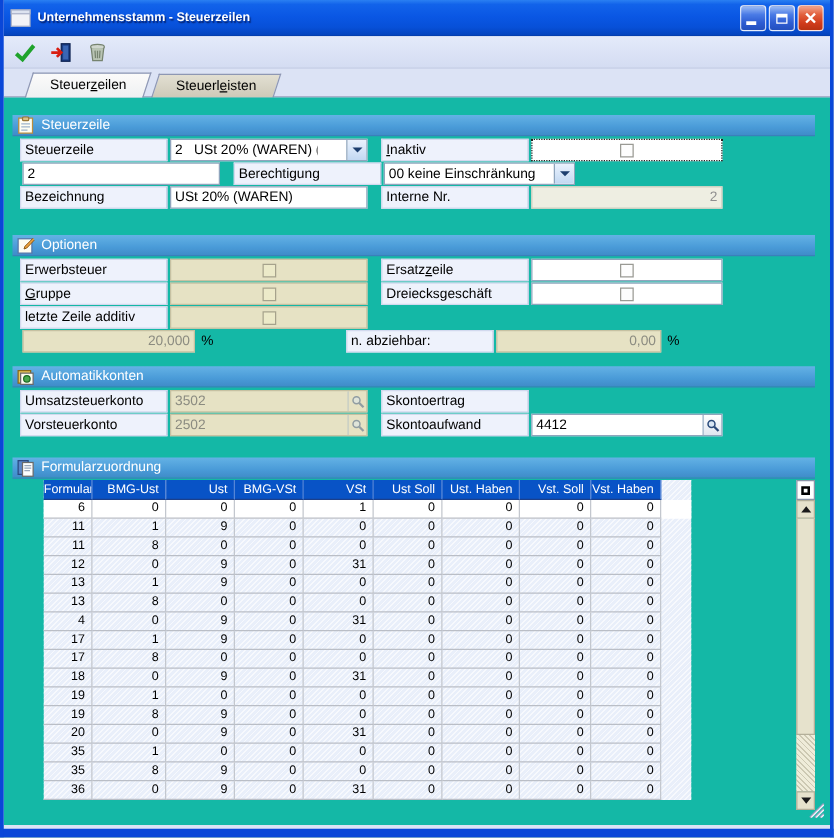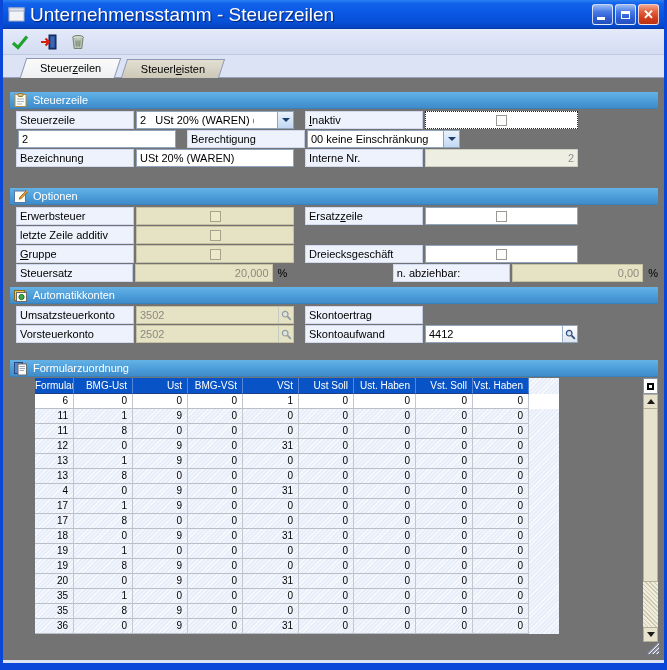--- a/index.html
+++ b/index.html
@@ -7,21 +7,21 @@
   u{text-decoration:underline;}
 
   .window{position:relative;width:667px;height:670px;background:#dce3f5;
     border-left:3px solid #0a47d8;border-right:3px solid #0a47d8;border-bottom:7px solid #0a47d8;
     overflow:hidden;}
 
   
   .titlebar{height:29px;display:flex;align-items:center;padding:0 5px 0 5px;
     background:linear-gradient(180deg,#2a80f2 0%,#1263ea 12%,#0a57e4 45%,#0750d8 75%,#0343bd 97%,#02328f 100%);}
   .win-icon{width:17px;height:15px;margin-right:5px;flex:0 0 auto;}
-  .title-text{color:#fff;font-weight:normal;font-size:19px;text-shadow:1px 1px 1px rgba(0,0,40,.6);flex:1 1 auto;
+  .title-text{color:#fff;font-weight:bold;font-size:10px;text-shadow:1px 1px 1px rgba(0,0,40,.6);flex:1 1 auto;
     white-space:nowrap;overflow:hidden;}
   .win-buttons{display:flex;gap:2px;}
   .wbtn{width:21px;height:21px;border-radius:3px;border:1px solid rgba(255,255,255,.75);
     background:linear-gradient(180deg,#9dbcf4 0%,#4a7be6 35%,#2d5cd2 70%,#2450be 100%);
     display:flex;align-items:center;justify-content:center;position:relative;cursor:default;}
   .wbtn.close{background:linear-gradient(180deg,#f2a58c 0%,#e2603d 35%,#d13c1c 70%,#b93213 100%);}
   .glyph-min{position:absolute;left:4px;bottom:4px;width:8px;height:3px;background:#fff;}
   .glyph-max{width:9px;height:8px;border:1px solid #fff;border-top:3px solid #fff;background:transparent;}
   .glyph-close{color:#fff;font-size:13px;font-weight:bold;line-height:1;}
 
@@ -32,21 +32,21 @@
 
   
   .tabstrip{height:23px;display:flex;align-items:flex-end;border-bottom:1px solid #97a0bc;padding-left:20px;background:#dce3f5;}
   .tab{height:19px;padding:0 16px;transform:skewX(-18deg);border:1px solid #8e97b3;border-bottom:none;
     margin-bottom:-1px;background:linear-gradient(#e2dfd2,#cdc9b8);cursor:default;}
   .tab + .tab{margin-left:6px;}
   .tab.active{background:linear-gradient(#fbfbfa,#eef0f2);z-index:2;position:relative;height:20px;}
   .tab .tab-label{display:block;transform:skewX(18deg);font-size:11px;line-height:18px;color:#000;white-space:nowrap;}
 
   
-  .content{position:relative;padding:14px 6px 0 7px;height:582px;background:#737373;}
+  .content{position:relative;padding:14px 12px 0 7px;height:582px;background:#14b8a6;}
   .sec-h{height:17px;background:linear-gradient(180deg,#64b2e5 0%,#4a9bd8 60%,#3f8cc9 100%);
     border-bottom:1px solid #3a80ba;color:#fff;font-size:11px;display:flex;align-items:center;gap:5px;padding-left:3px;}
   .sec-h .sec-icon{width:15px;height:15px;flex:0 0 auto;}
   .sec-body{padding-top:2px;}
   .frow{display:flex;height:18px;margin-bottom:1px;margin-left:6px;align-items:stretch;}
   .flabel{width:118px;background:#eef2fc;border:1px solid #d2d9ee;border-right-color:#bfc9e2;
     font-size:11px;line-height:16px;padding:0 3px;color:#000;white-space:nowrap;overflow:hidden;}
   .fgap{width:2px;}
   .fspacer{width:11px;}
   .ffield{border:1px solid #8fa5bd;background:#fff;font-size:11px;line-height:16px;padding:0 3px;
@@ -65,21 +65,21 @@
   .cb{width:11px;height:11px;border:1px solid #9a9a94;background:#fdfdfd;}
   .fbeige .cb{border-color:#a6a28c;background:#eceac9;}
   .focus-dotted{border:1px dotted #222;}
   .suffix{font-size:11px;line-height:18px;margin-left:5px;color:#000;}
   .lookup-btn{width:15px;align-self:stretch;border-left:1px solid #9ab0c6;background:linear-gradient(#ffffff,#dfe6ef);
     display:flex;align-items:center;justify-content:center;flex:0 0 auto;cursor:default;}
   .lookup-btn.disabled{opacity:.45;background:#e6e2c4;}
 
   .m-sec1{margin-top:0;}
   .m-sec2{margin-top:21px;}
-  .m-sec3{margin-top:5px;}
+  .m-sec3{margin-top:11px;}
   .m-sec4{margin-top:17px;}
 
   
   .ftable{display:flex;margin-left:25px;margin-top:1px;align-items:flex-start;}
   .tleft{width:595px;height:256px;background:#e9effa;
     background-image:repeating-linear-gradient(135deg,rgba(255,255,255,.65) 0 1px,rgba(0,0,0,0) 1px 3px);}
   .thead,.trow{display:grid;grid-template-columns:39px 59px 55px 55px 56px 55px 62px 57px 56px;}
   .thead{height:16px;}
   .hcell{background:#0853c6;color:#fff;font-size:10px;line-height:15px;text-align:right;padding-right:5px;
     border-right:1px solid #5585d6;border-bottom:1px solid #1b3f8a;white-space:nowrap;overflow:hidden;cursor:default;}
@@ -227,41 +227,40 @@
             <span class="cb"></span>
           </div>
           <div class="fspacer"></div>
           <div class="flabel">Ersatz<u>z</u>eile</div>
           <div class="fgap"></div>
           <div class="ffield w-right cbfield">
             <span class="cb"></span>
           </div>
         </div>
         <div class="frow">
-          <div class="flabel">letzte Zeile additiv</div>
+          <div class="flabel"><u>G</u>ruppe</div>
           <div class="fgap"></div>
           <div class="ffield w-left cbfield fbeige">
             <span class="cb"></span>
           </div>
-        </div>
-        <div class="frow">
-          <div class="flabel"><u>G</u>ruppe</div>
+          <div class="fspacer"></div>
+          <div class="flabel">Dreiecksgeschäft</div>
+          <div class="fgap"></div>
+          <div class="ffield w-right cbfield">
+            <span class="cb"></span>
+          </div>
+        </div>
+        <div class="frow">
+          <div class="flabel">letzte Zeile additiv</div>
           <div class="fgap"></div>
           <div class="ffield w-left cbfield fbeige">
             <span class="cb"></span>
           </div>
-          <div class="fspacer"></div>
-          <div class="flabel">Dreiecksgeschäft</div>
-          <div class="fgap"></div>
-          <div class="ffield w-right cbfield">
-            <span class="cb"></span>
-          </div>
-        </div>
-        <div class="frow">
-          <div class="flabel">Steuersatz</div>
+        </div>
+        <div class="frow">
           <div class="fgap"></div>
           <div class="ffield fbeige" style="width:138px;">
             <span class="val-right">20,000</span>
           </div>
           <span class="suffix">%</span>
           <div style="width:106px;"></div>
           <div class="flabel">n. abziehbar:</div>
           <div class="fgap"></div>
           <div class="ffield fbeige" style="width:132px;">
             <span class="val-right">0,00</span>

